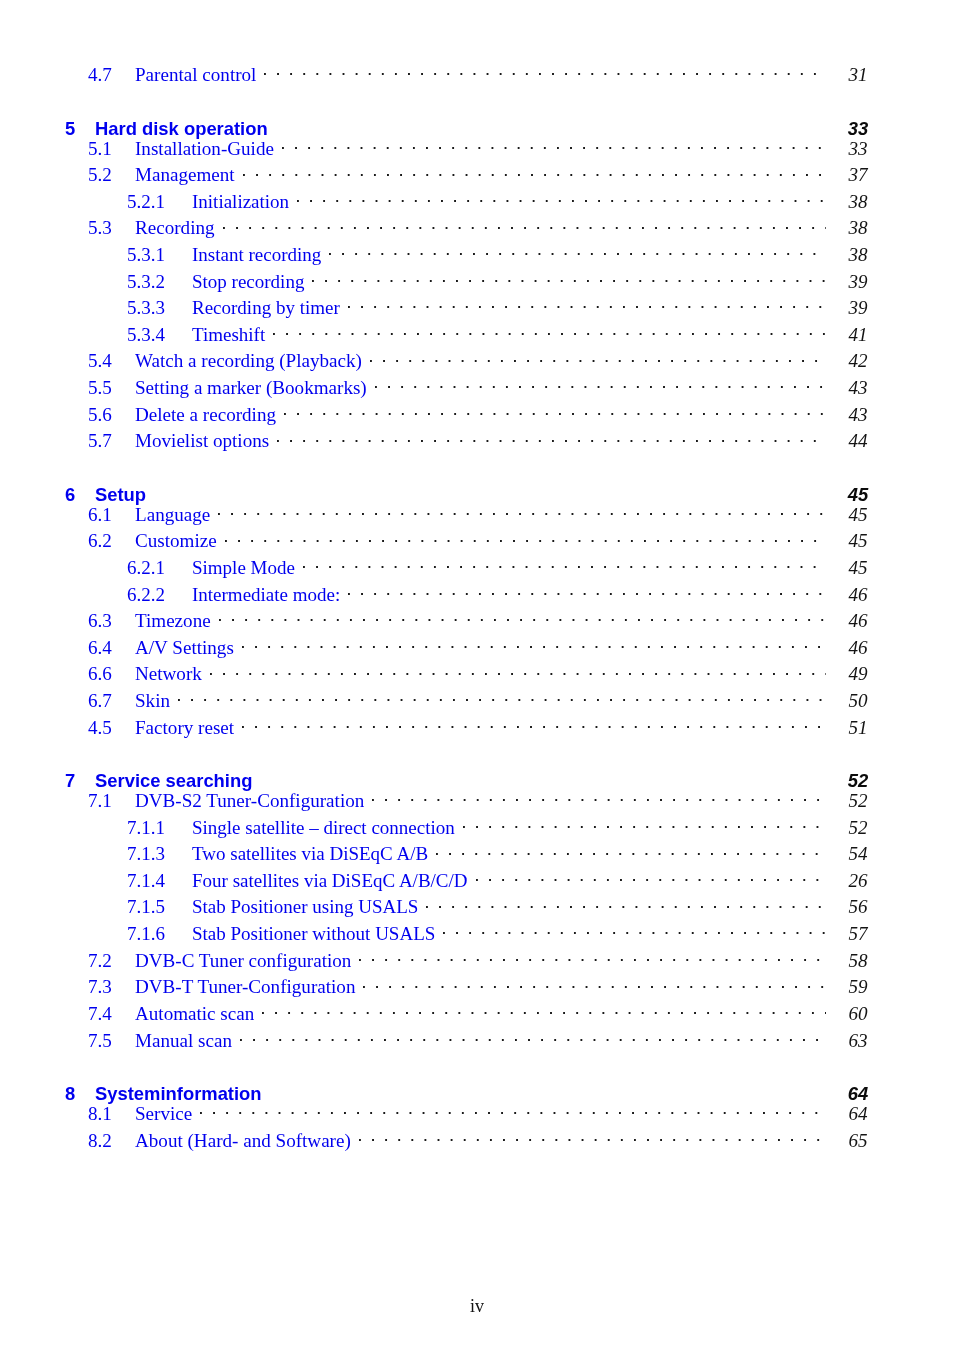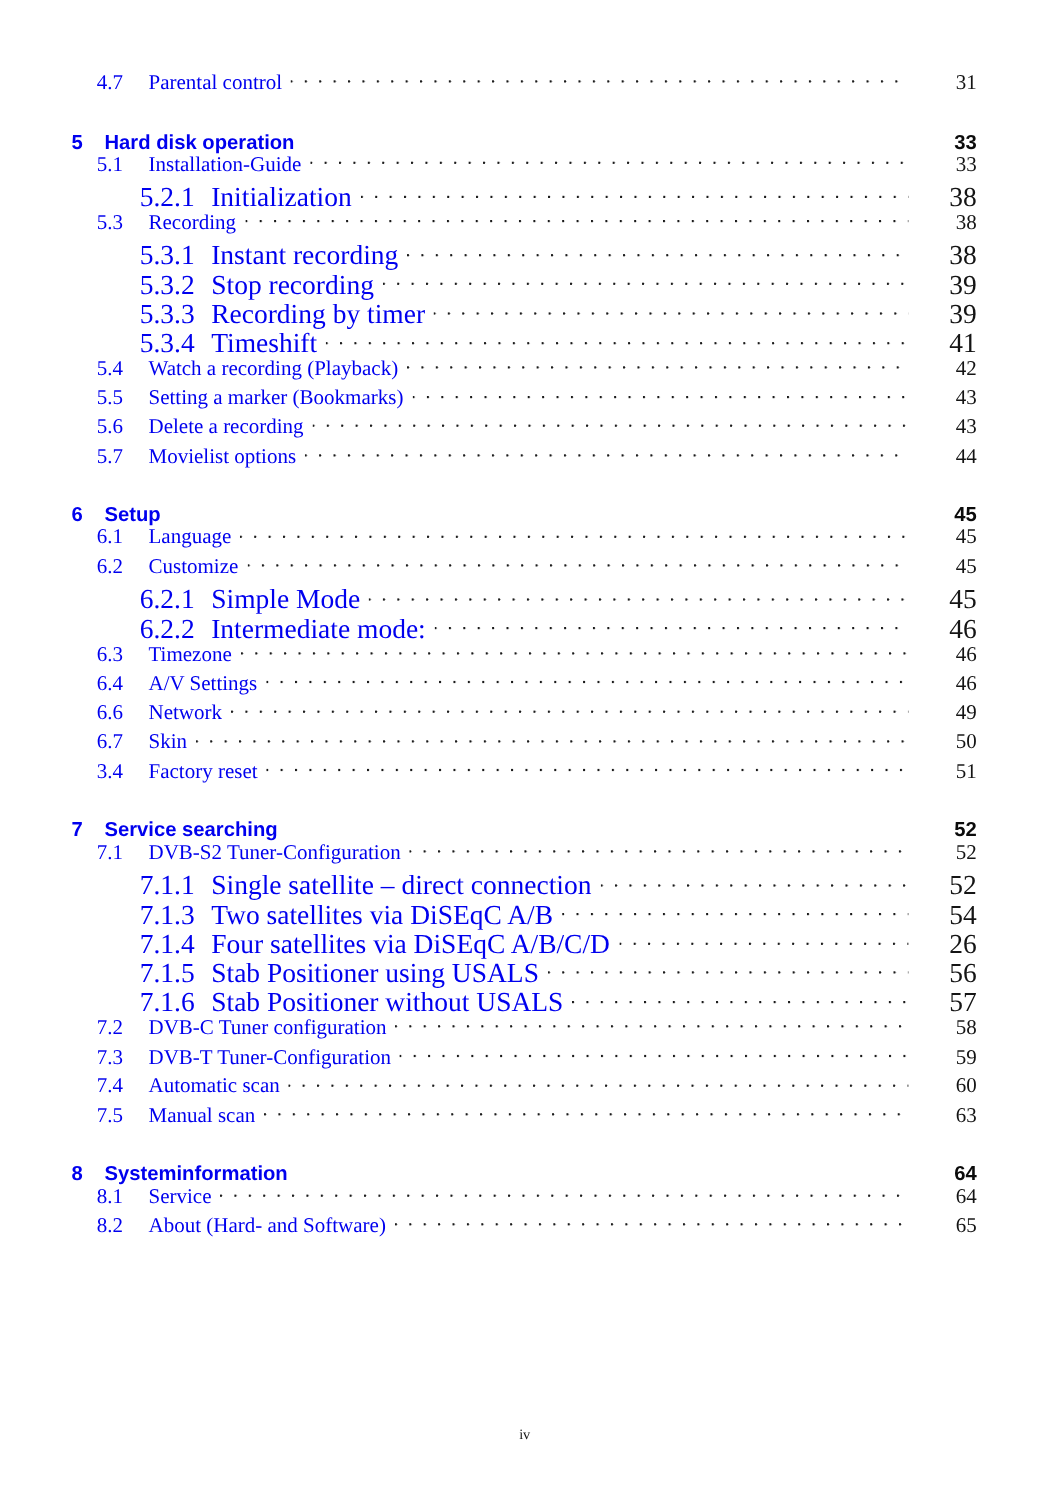--- a/index.html
+++ b/index.html
@@ -59,22 +59,23 @@
     right: 0;
     bottom: 0.30em;
     height: 2px;
     background-image: radial-gradient(circle at 1px 1px, #1a1a1a 1.05px, rgba(0,0,0,0) 1.25px);
     background-size: 13.1px 2px;
     background-repeat: repeat-x;
   }
 
   .entry .pageno {
     flex: 0 0 auto;
-    text-align: right;
+    text-align: center;
     color: #141414;
+    font-style: italic;
   }
 
   
   .lvl-chapter {
     font-family: "Liberation Sans", "DejaVu Sans", sans-serif;
     font-weight: bold;
     font-size: 18.4px;
     color: #0000ee;
     padding-left: 65px;
     height: 30px;
@@ -94,35 +95,35 @@
   
   .lvl-section {
     font-size: 19.1px;
     padding-left: 88px;
   }
   .lvl-section .num   { width: 47px; }
   .lvl-section .pageno{ width: 60px; padding-right: 66px; }
 
   
   .lvl-subsection {
-    font-size: 25px;
+    font-size: 19px;
     padding-left: 127px;
   }
   .lvl-subsection .num   { width: 65px; }
   .lvl-subsection .pageno{ width: 60px; padding-right: 66px; }
 
   
   .folio {
     position: absolute;
     left: 0;
     top: 1296px;
     width: 954px;
     text-align: center;
     font-family: "Liberation Serif", "DejaVu Serif", serif;
-    font-size: 13px;
+    font-size: 18px;
     color: #141414;
   }
 </style>
 </head>
 <body>
 
 <div class="page">
 
   <div class="toc" id="toc-list" style="padding-top: 62px;">
       <div class="entry lvl-section">
@@ -136,20 +137,26 @@
         <span class="title">Hard disk operation</span>
         <span class="leader"></span>
         <span class="pageno">33</span>
       </div>
       <div class="entry lvl-section">
         <span class="num">5.1</span>
         <span class="title">Installation-Guide</span>
         <span class="leader"></span>
         <span class="pageno">33</span>
       </div>
+      <div class="entry lvl-section">
+        <span class="num">5.2</span>
+        <span class="title">Management</span>
+        <span class="leader"></span>
+        <span class="pageno">37</span>
+      </div>
       <div class="entry lvl-subsection">
         <span class="num">5.2.1</span>
         <span class="title">Initialization</span>
         <span class="leader"></span>
         <span class="pageno">38</span>
       </div>
       <div class="entry lvl-section">
         <span class="num">5.3</span>
         <span class="title">Recording</span>
         <span class="leader"></span>
@@ -251,21 +258,21 @@
         <span class="leader"></span>
         <span class="pageno">49</span>
       </div>
       <div class="entry lvl-section">
         <span class="num">6.7</span>
         <span class="title">Skin</span>
         <span class="leader"></span>
         <span class="pageno">50</span>
       </div>
       <div class="entry lvl-section">
-        <span class="num">3.4</span>
+        <span class="num">4.5</span>
         <span class="title">Factory reset</span>
         <span class="leader"></span>
         <span class="pageno">51</span>
       </div>
       <div class="entry lvl-chapter">
         <span class="num">7</span>
         <span class="title">Service searching</span>
         <span class="leader"></span>
         <span class="pageno">52</span>
       </div>

